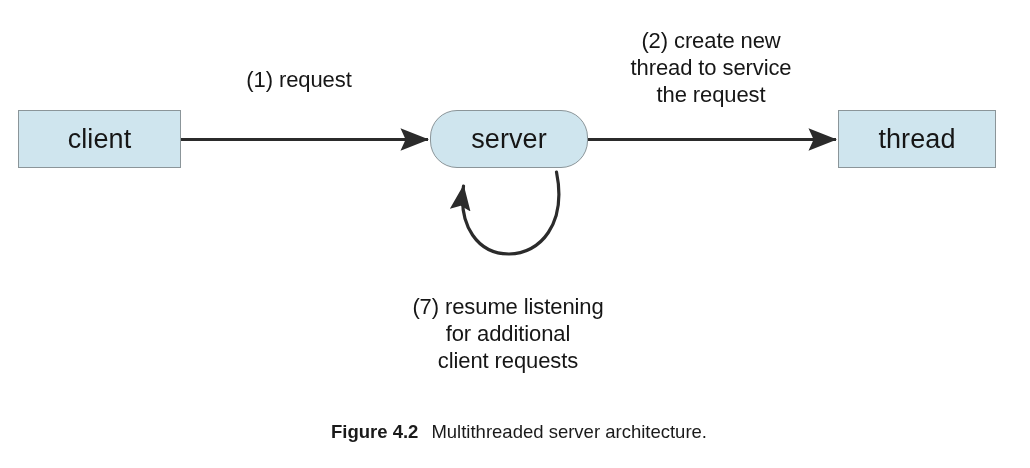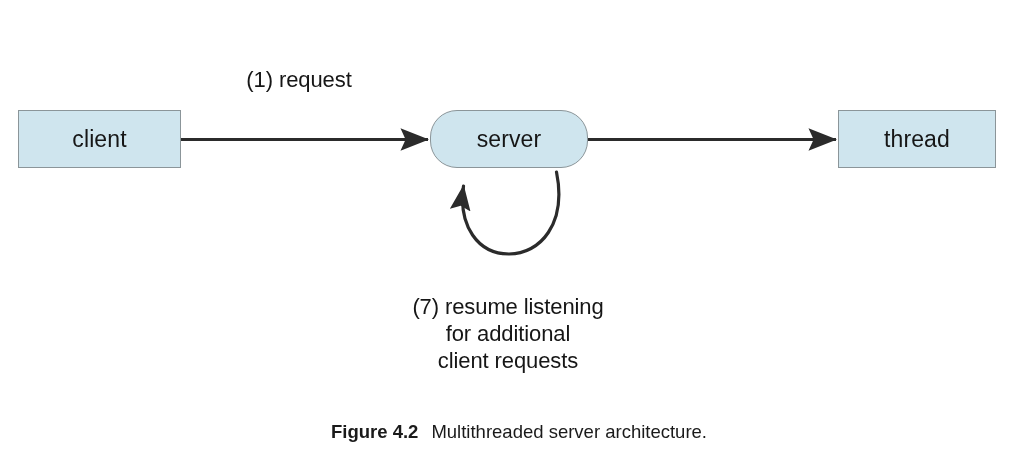--- a/index.html
+++ b/index.html
@@ -37,21 +37,21 @@
     position: absolute;
     box-sizing: border-box;
     background: #cfe5ee;
     border: 1.5px solid #8b9599;
     display: flex;
     align-items: center;
     justify-content: center;
   }
   .node-label {
     font-family: "Liberation Sans", sans-serif;
-    font-size: 23px;
+    font-size: 27px;
     font-weight: 400;
     color: #161616;
     letter-spacing: 0.1px;
     line-height: 1;
     white-space: nowrap;
   }
 
   #node-client { left: 18px;  top: 110px; width: 163px; height: 58px; }
   #node-server { left: 430px; top: 110px; width: 158px; height: 58px; border-radius: 27px; }
   #node-thread { left: 838px; top: 110px; width: 158px; height: 58px; align-items: center; }
@@ -121,20 +121,23 @@
   <div id="node-server" class="node-box">
     <span class="node-label">server</span>
   </div>
 
   <div id="node-thread" class="node-box">
     <span class="node-label">thread</span>
   </div>
 
   <div id="label-request" class="edge-label">(1) request</div>
 
+  <div id="label-create" class="edge-label">(2) create new
+thread to service
+the request</div>
 
   <div id="label-resume" class="edge-label">(7) resume listening
 for additional
 client requests</div>
 
   <div id="figure-caption">
     <span class="caption-number">Figure 4.2</span><span class="caption-gap"></span><span class="caption-body">Multithreaded server architecture.</span>
   </div>
 
 </div>

